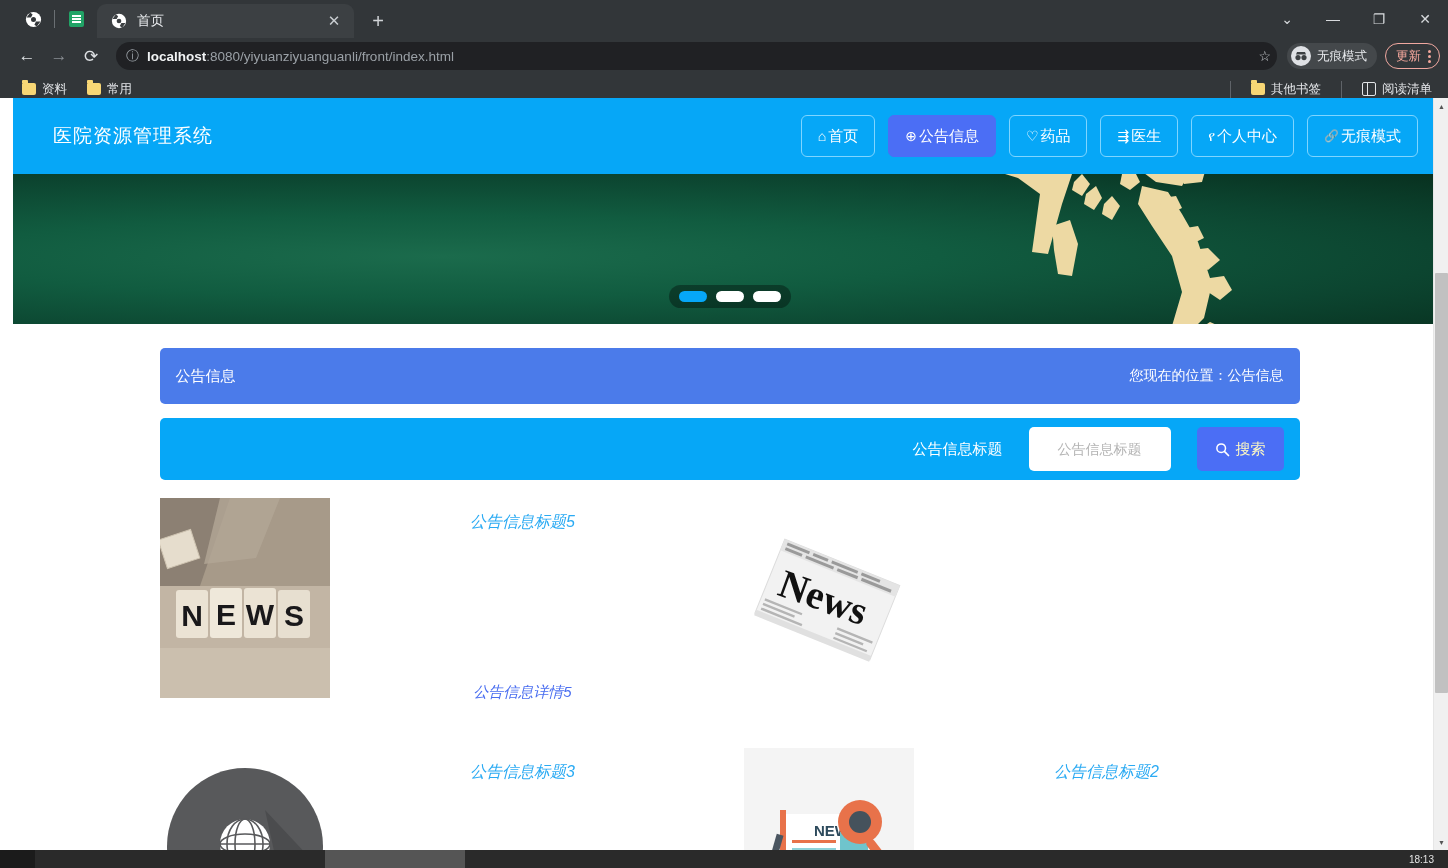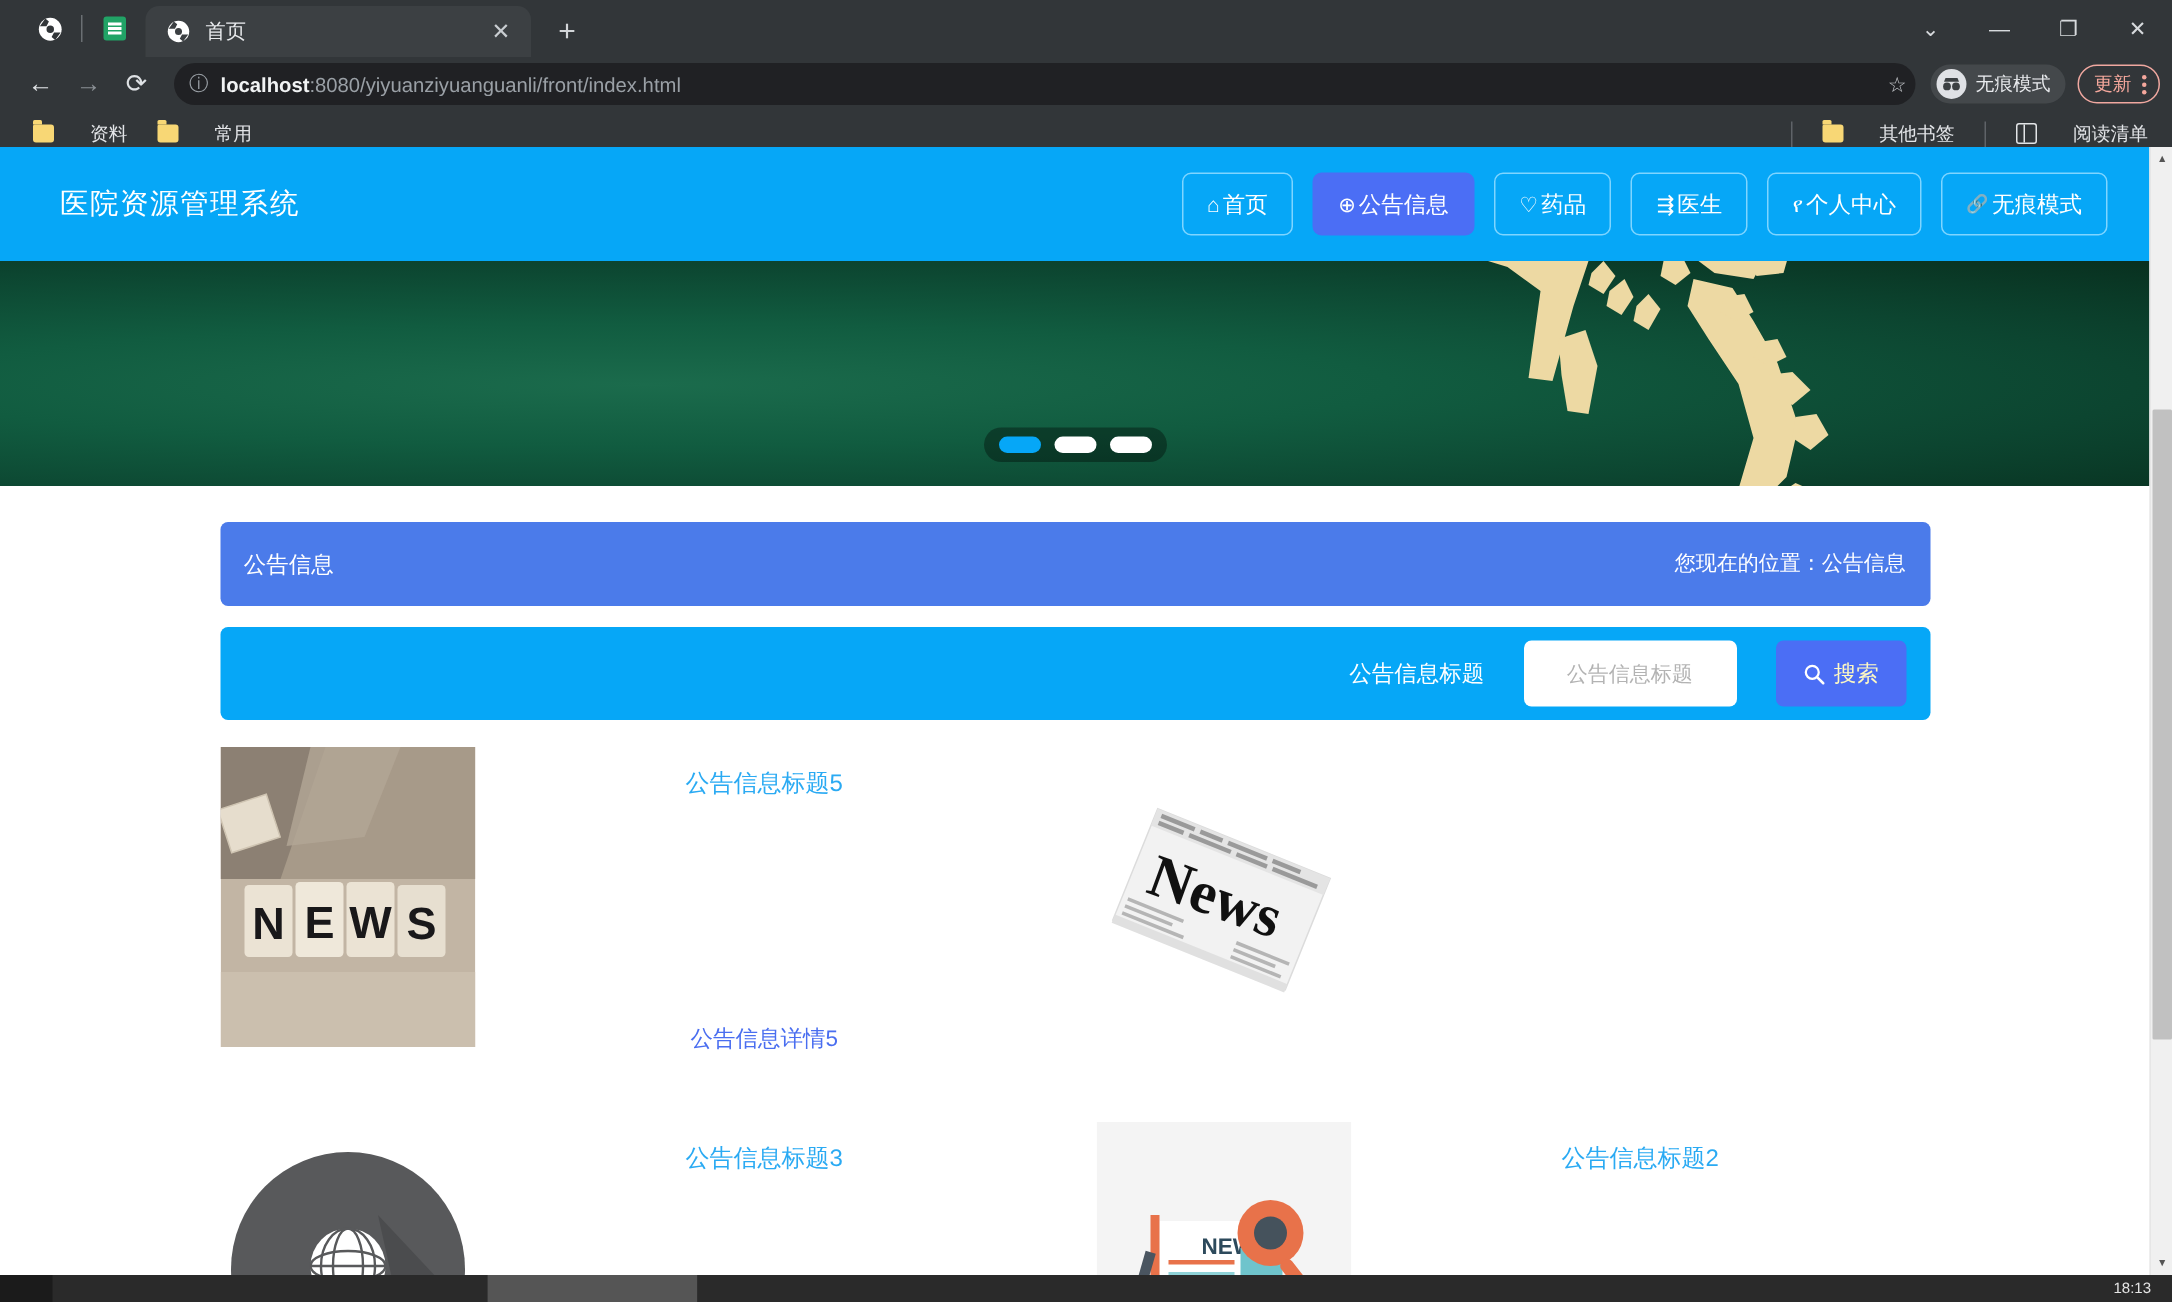--- a/index.html
+++ b/index.html
@@ -87,21 +87,21 @@
   }
   .kebab { display: flex; flex-direction: column; gap: 2px; align-items: center; padding: 0 2px; }
   .kebab i { width: 3px; height: 3px; border-radius: 50%; background: #f4a79c; display: block; }
 
   .bookmarks {
     height: 31px; background: #323639; display: flex; align-items: center;
     padding: 0 8px 0 14px; color: #e3e5e8; font-size: 12.5px; gap: 4px;
     border-bottom: 1px solid #3c4043;
   }
   .bm {
-    display: flex; align-items: center; gap: 24px; padding: 3px 8px;
+    display: flex; align-items: center; gap: 6px; padding: 3px 8px;
     border-radius: 4px; cursor: pointer; white-space: nowrap;
   }
   .folder {
     width: 14px; height: 12px; background: #f8d775; border-radius: 1px 2px 2px 2px; position: relative;
   }
   .folder::before {
     content: ""; position: absolute; top: -3px; left: 0; width: 6px; height: 3px;
     background: #f8d775; border-radius: 1px 1px 0 0;
   }
   .bm-spacer { flex: 1; }
@@ -112,21 +112,21 @@
   .reading-ico::before {
     content: ""; position: absolute; left: 3.5px; top: 0; bottom: 0; width: 1.2px; background: #e3e5e8;
   }
 
   
   .viewport {
     position: absolute; left: 0; top: 98px; width: 1448px; height: 752px;
     background: #fff; overflow: hidden;
   }
   .page {
-    position: absolute; left: 0; top: 0; width: 1433px; height: 720px; background: #fff;
+    position: absolute; left: 13px; top: 0; width: 1433px; height: 720px; background: #fff;
   }
 
   
   .site-header {
     height: 76px; background: #06a7f7; display: flex; align-items: center;
     padding: 0 28px 0 0; position: relative;
   }
   .brand {
     color: #ffffff; font-size: 19px; letter-spacing: 1px; padding-left: 40px; white-space: nowrap;
   }
@@ -184,21 +184,21 @@
 
   .news-grid {
     margin-top: 18px; display: grid; grid-template-columns: 1fr 1fr;
     column-gap: 28px; row-gap: 20px;
   }
   .news-card { display: flex; gap: 0; height: 230px; }
   .thumb { width: 170px; height: 200px; flex: 0 0 170px; overflow: hidden; position: relative; }
   .thumb svg { display: block; width: 100%; height: 100%; }
   .news-text {
     flex: 1; display: flex; flex-direction: column; align-items: center;
-    justify-content: space-between; padding: 14px 0 26px 0;
+    justify-content: space-between; padding: 14px 0 26px 0; font-style: italic;
   }
   .news-title { color: #2aaaf3; font-size: 16px; cursor: pointer; }
   .news-detail { color: #4a6ef0; font-size: 15px; cursor: pointer; text-align: right; }
 
   
   .scrollbar {
     position: absolute; right: 0; top: 98px; width: 15px; height: 752px;
     background: #f0f0f0; border-left: 1px solid #e6e6e6;
   }
   .sb-arrow {

